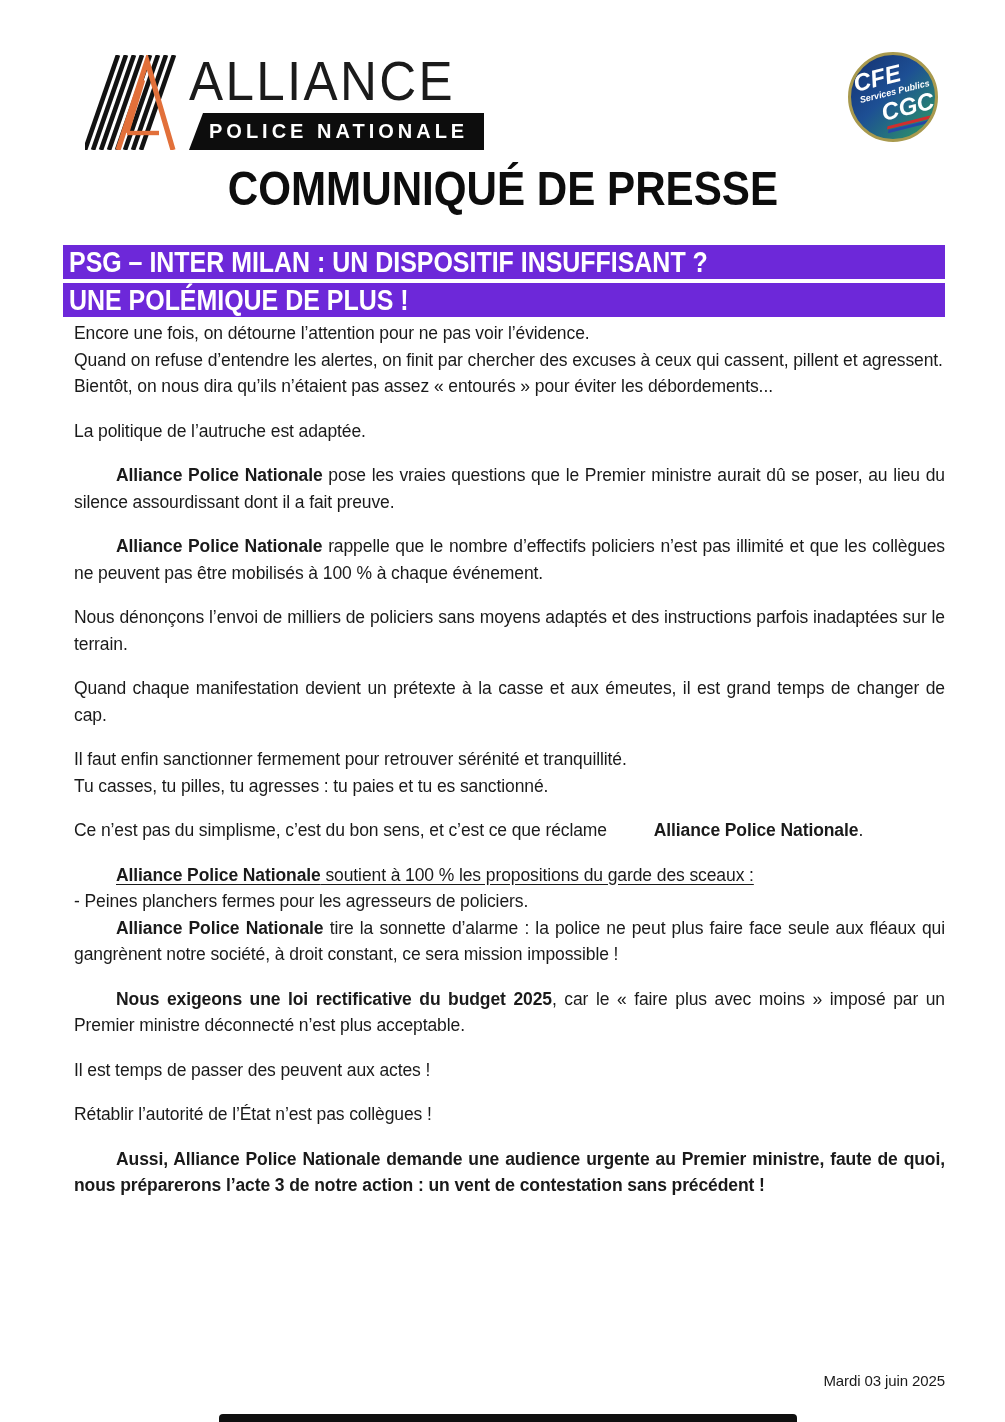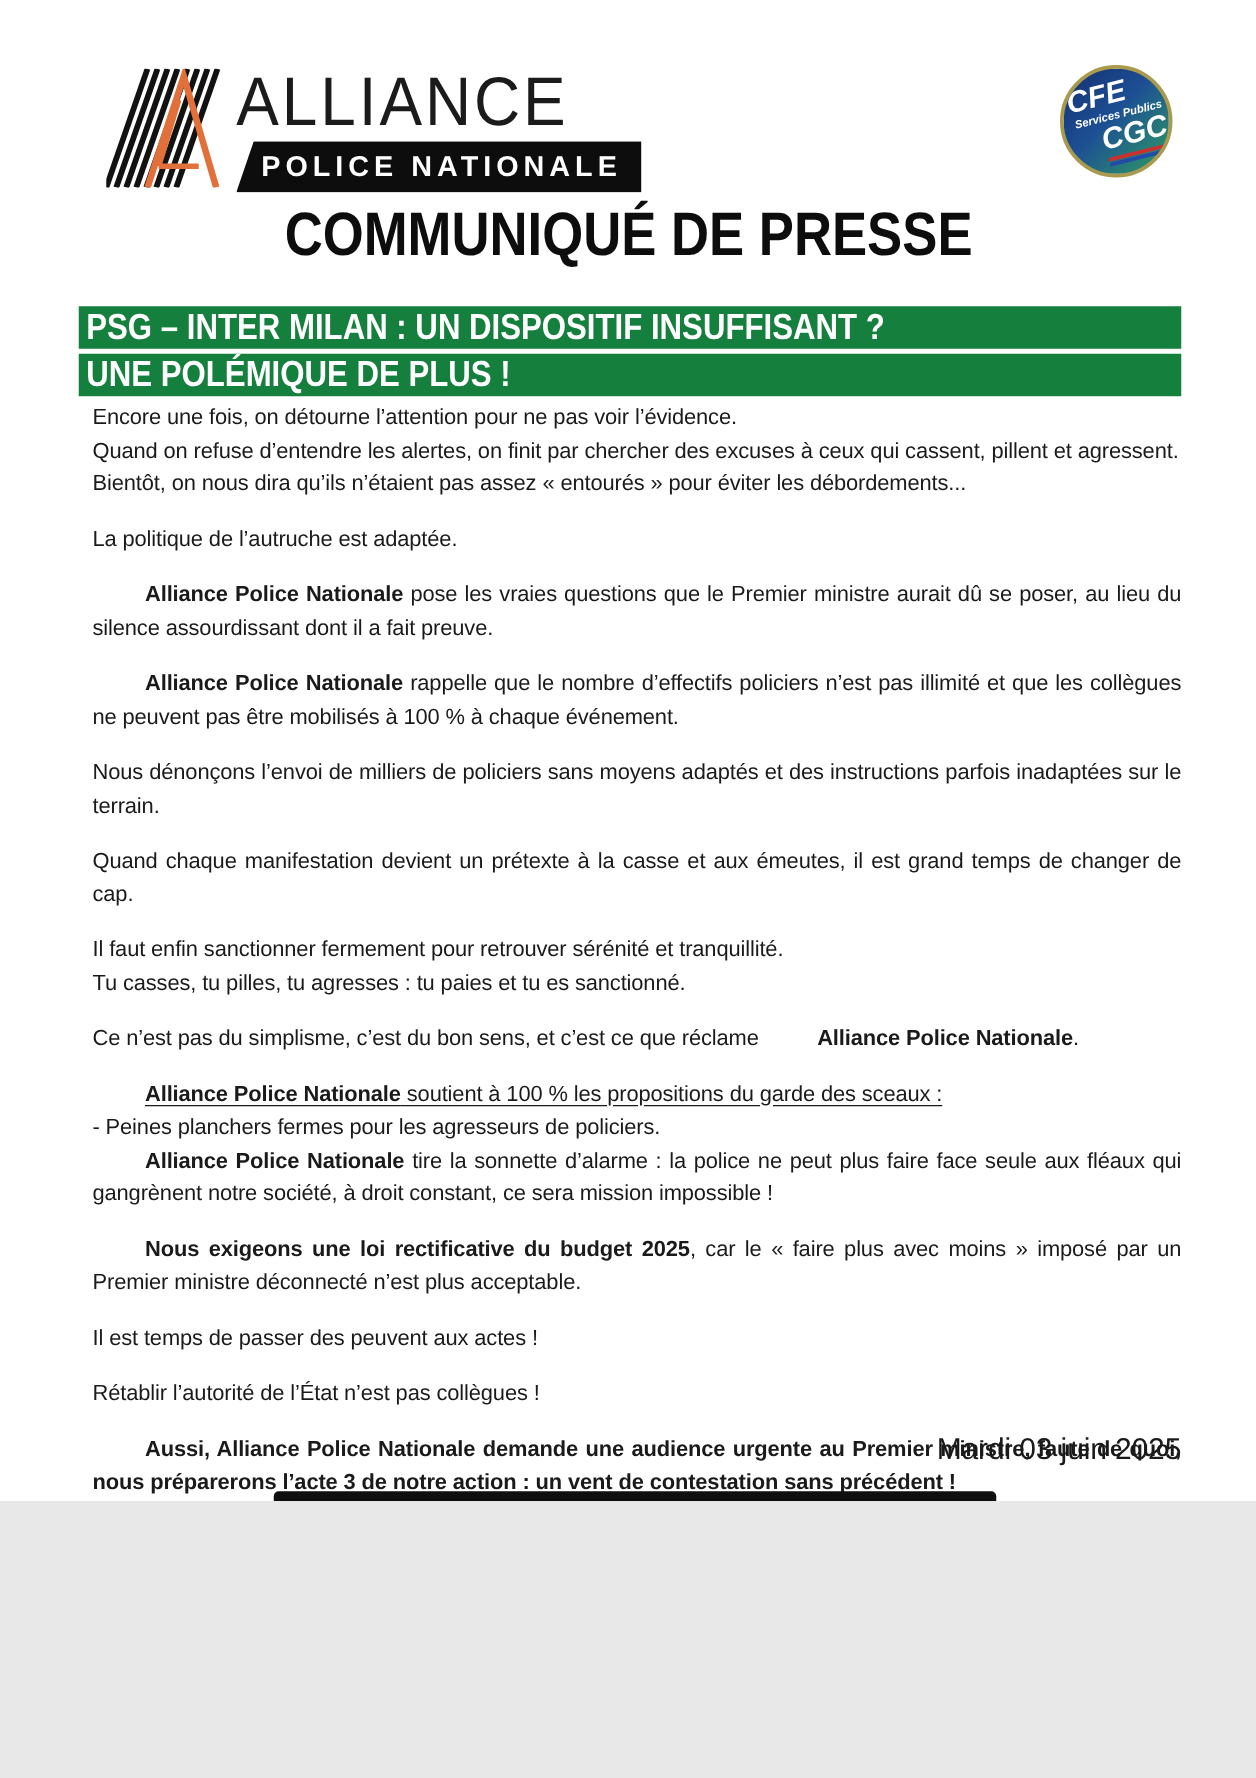--- a/index.html
+++ b/index.html
@@ -1,32 +1,32 @@
 <!DOCTYPE html>
 <html><head>
 <meta charset="utf-8">
 <style>
   html,body{margin:0;padding:0;background:#e8e8e8;}
   .page{
-    width:1005px;height:1201px;position:relative;margin:0 auto;
+    width:1005px;height:1422px;position:relative;margin:0 auto;
     background:#ffffff;overflow:hidden;
     font-family:"Liberation Sans","DejaVu Sans",sans-serif;
     color:#1a1a1a;
   }
   
   .logo{position:absolute;left:85px;top:55px;display:flex;align-items:flex-start;}
   .logo-icon{width:92px;height:95px;flex:0 0 auto;}
   .logo-text{margin-left:12px;display:flex;flex-direction:column;align-items:flex-start;}
   .brand{
     font-size:55px;line-height:52px;font-weight:400;color:#1b1b1b;
     letter-spacing:2.5px;transform:scaleX(.93);transform-origin:left top;white-space:nowrap;
   }
   .subbrand{
     margin-top:6px;background:#0d0d0d;color:#ffffff;
-    font-size:23px;font-weight:700;letter-spacing:4px;
+    font-size:20px;font-weight:700;letter-spacing:4px;
     padding:7px 16px 7px 20px;white-space:nowrap;
     clip-path:polygon(14px 0,100% 0,100% 100%,0 100%);
   }
   
   .badge{
     position:absolute;right:67px;top:52px;width:90px;height:90px;border-radius:50%;
     border:3px solid #a99a4e;box-sizing:border-box;
     background:linear-gradient(135deg,#14306f 0%,#1d4f94 45%,#2f9e62 100%);
     display:flex;align-items:center;justify-content:center;overflow:hidden;
   }
@@ -39,35 +39,35 @@
   .badge-stripe.blue{margin-top:1px;}
   
   .doc-title{position:absolute;top:160px;left:0;right:0;text-align:center;}
   .doc-title span{
     display:inline-block;font-size:49px;font-weight:800;color:#0d0d0d;
     letter-spacing:0px;transform:scaleX(.86);white-space:nowrap;
   }
   
   .banners{position:absolute;top:245px;left:63px;right:60px;}
   .banner{
-    background:#15803d;height:34px;margin-bottom:4px;
+    background:#6d28d9;height:34px;margin-bottom:4px;
     display:flex;align-items:center;overflow:hidden;
   }
   .banner span{
     color:#ffffff;font-size:29px;font-weight:700;white-space:nowrap;
     transform:scaleX(.86);transform-origin:left center;padding-left:7px;letter-spacing:0px;
   }
   
   .content{position:absolute;top:320px;left:74px;right:60px;font-size:17.5px;line-height:26.5px;letter-spacing:-0.1px;}
   .content p{margin:0;text-align:left;}
   .content p.just{text-align:justify;}
   .content p.gap{margin-bottom:18px;}
   .content p.ul{text-decoration:underline;text-underline-offset:3px;}
   .content .b{font-weight:700;margin-left:42px;}
-  .date-line{text-align:right;margin-top:17px;font-size:24px;}
+  .date-line{text-align:right;margin-top:17px;font-size:15px;}
   
   .footer-bar{position:absolute;bottom:0;left:219px;width:578px;height:8px;background:#0f0f0f;border-radius:4px 4px 0 0;}
 </style>
 </head>
 <body>
 
 <div class="page">
 
   <div class="logo">
     <svg class="logo-icon" viewBox="0 0 92 95" xmlns="http://www.w3.org/2000/svg">

